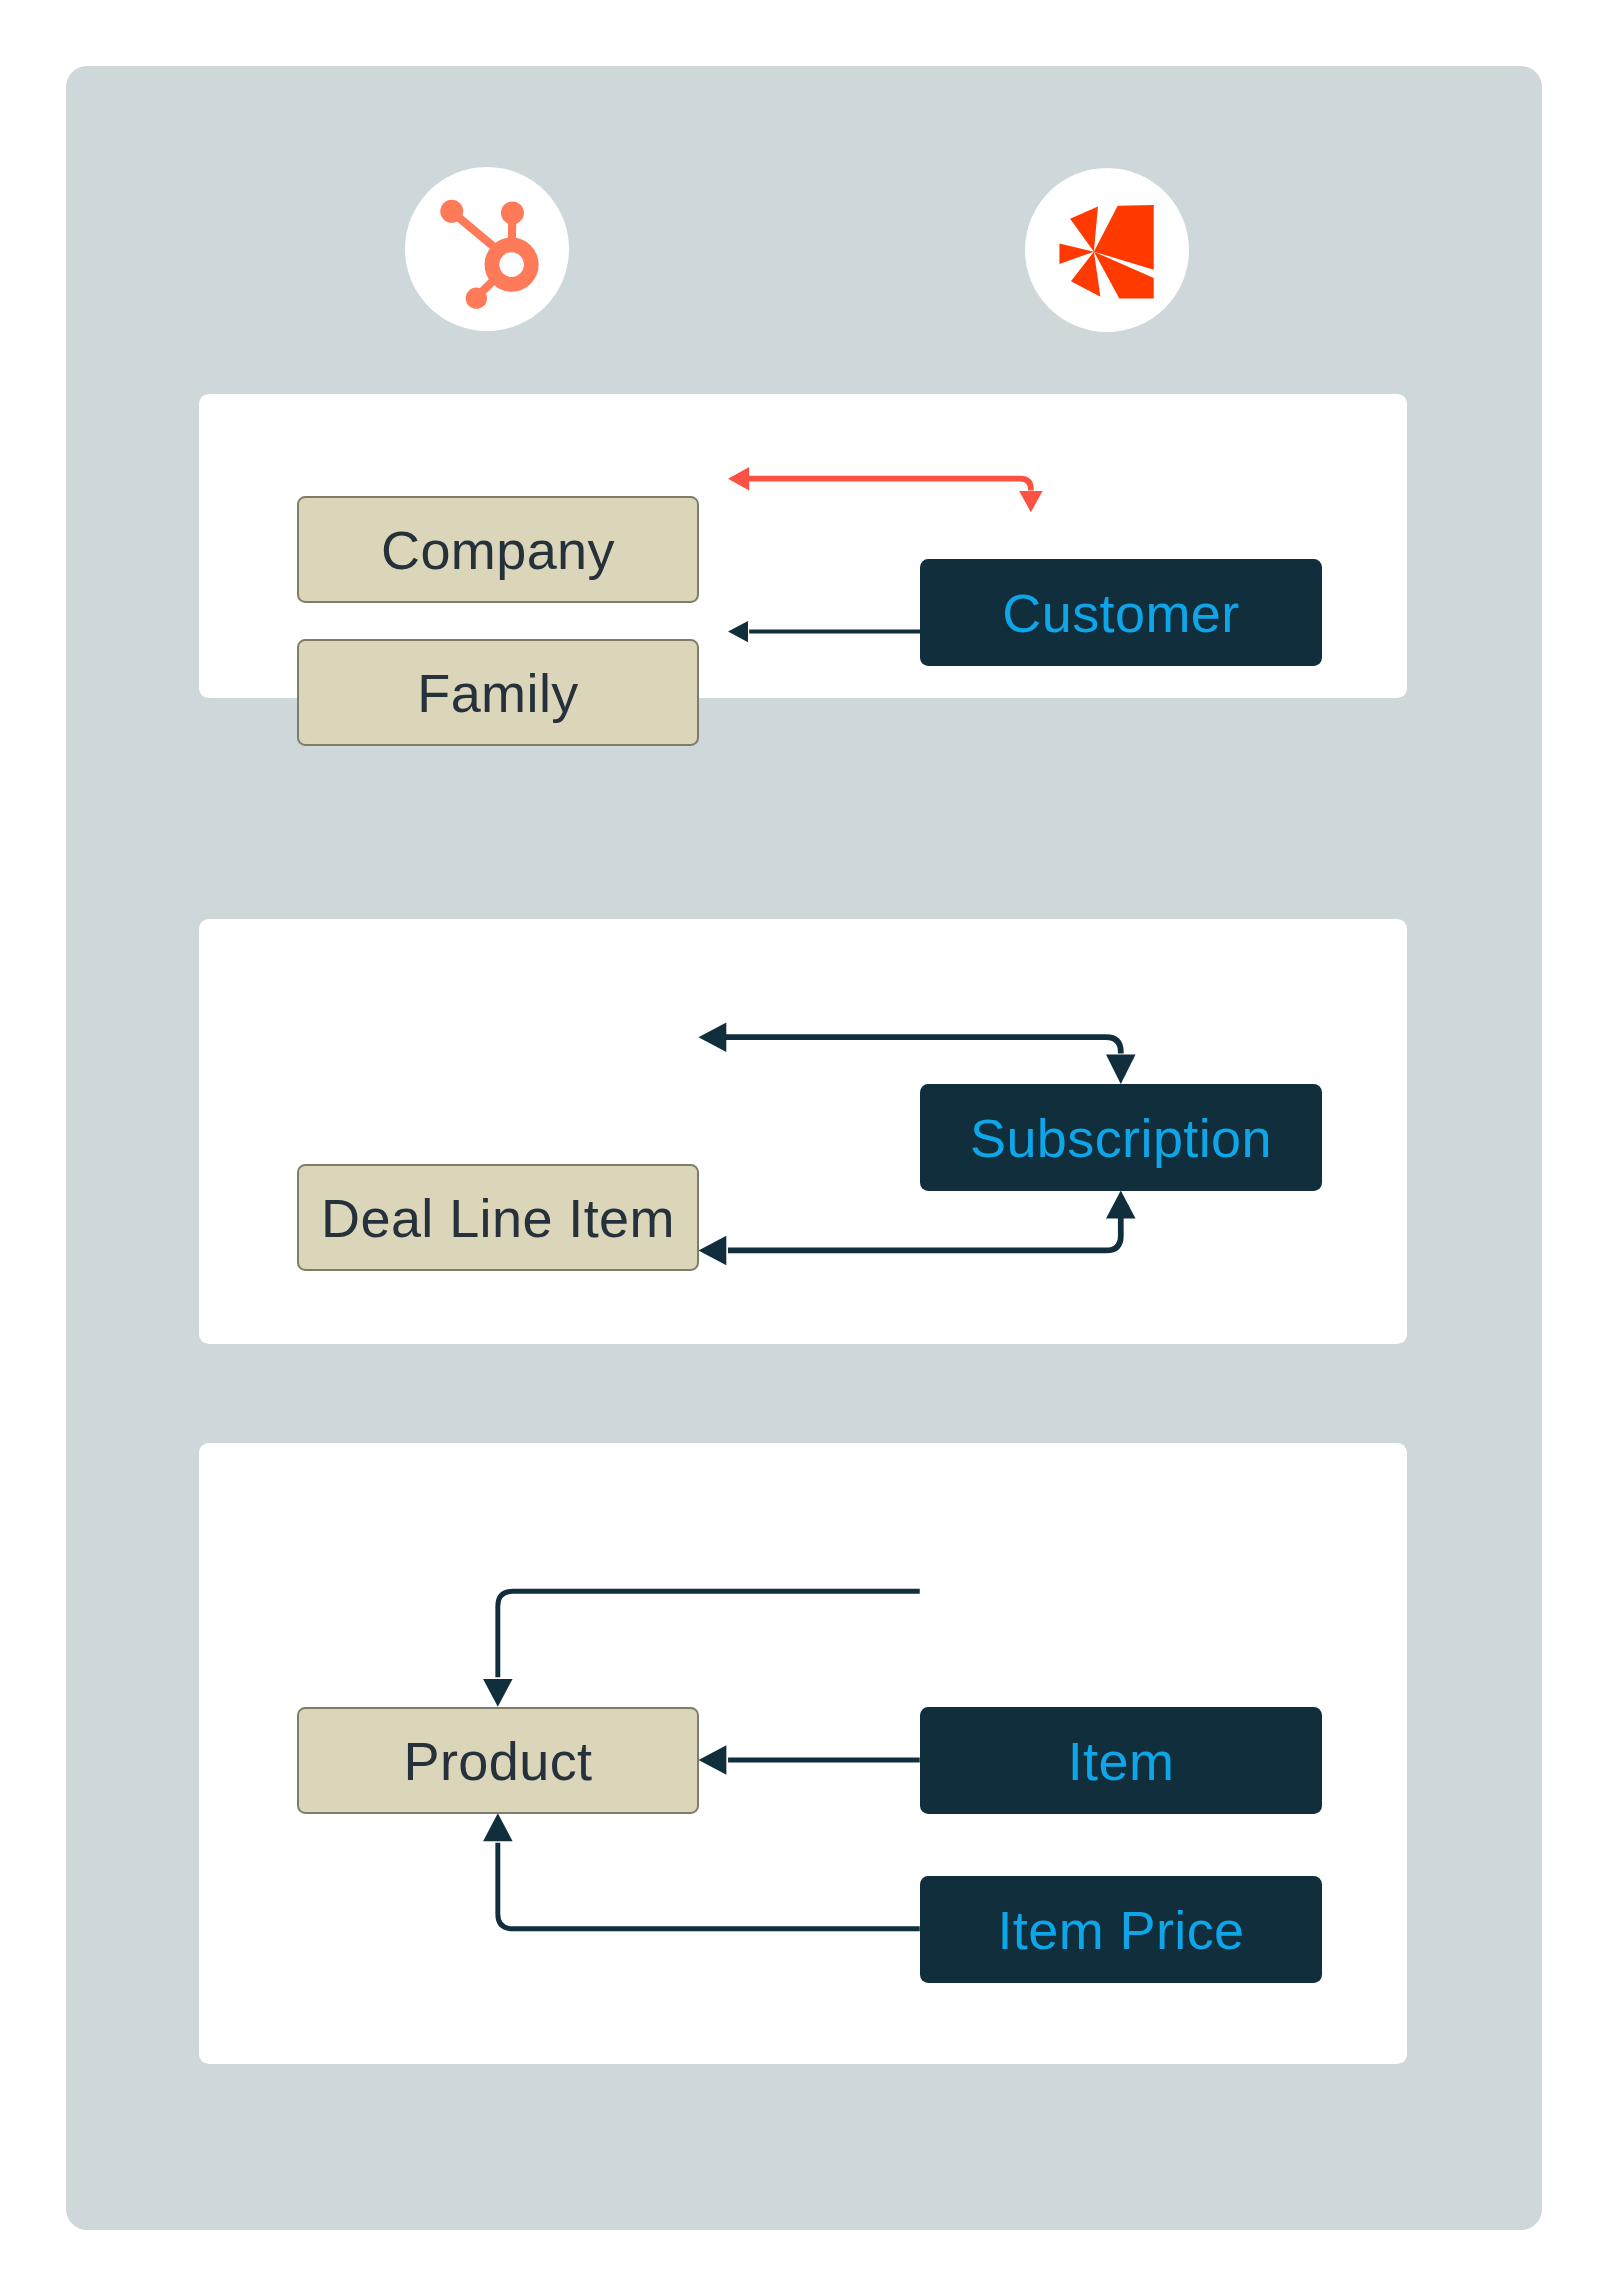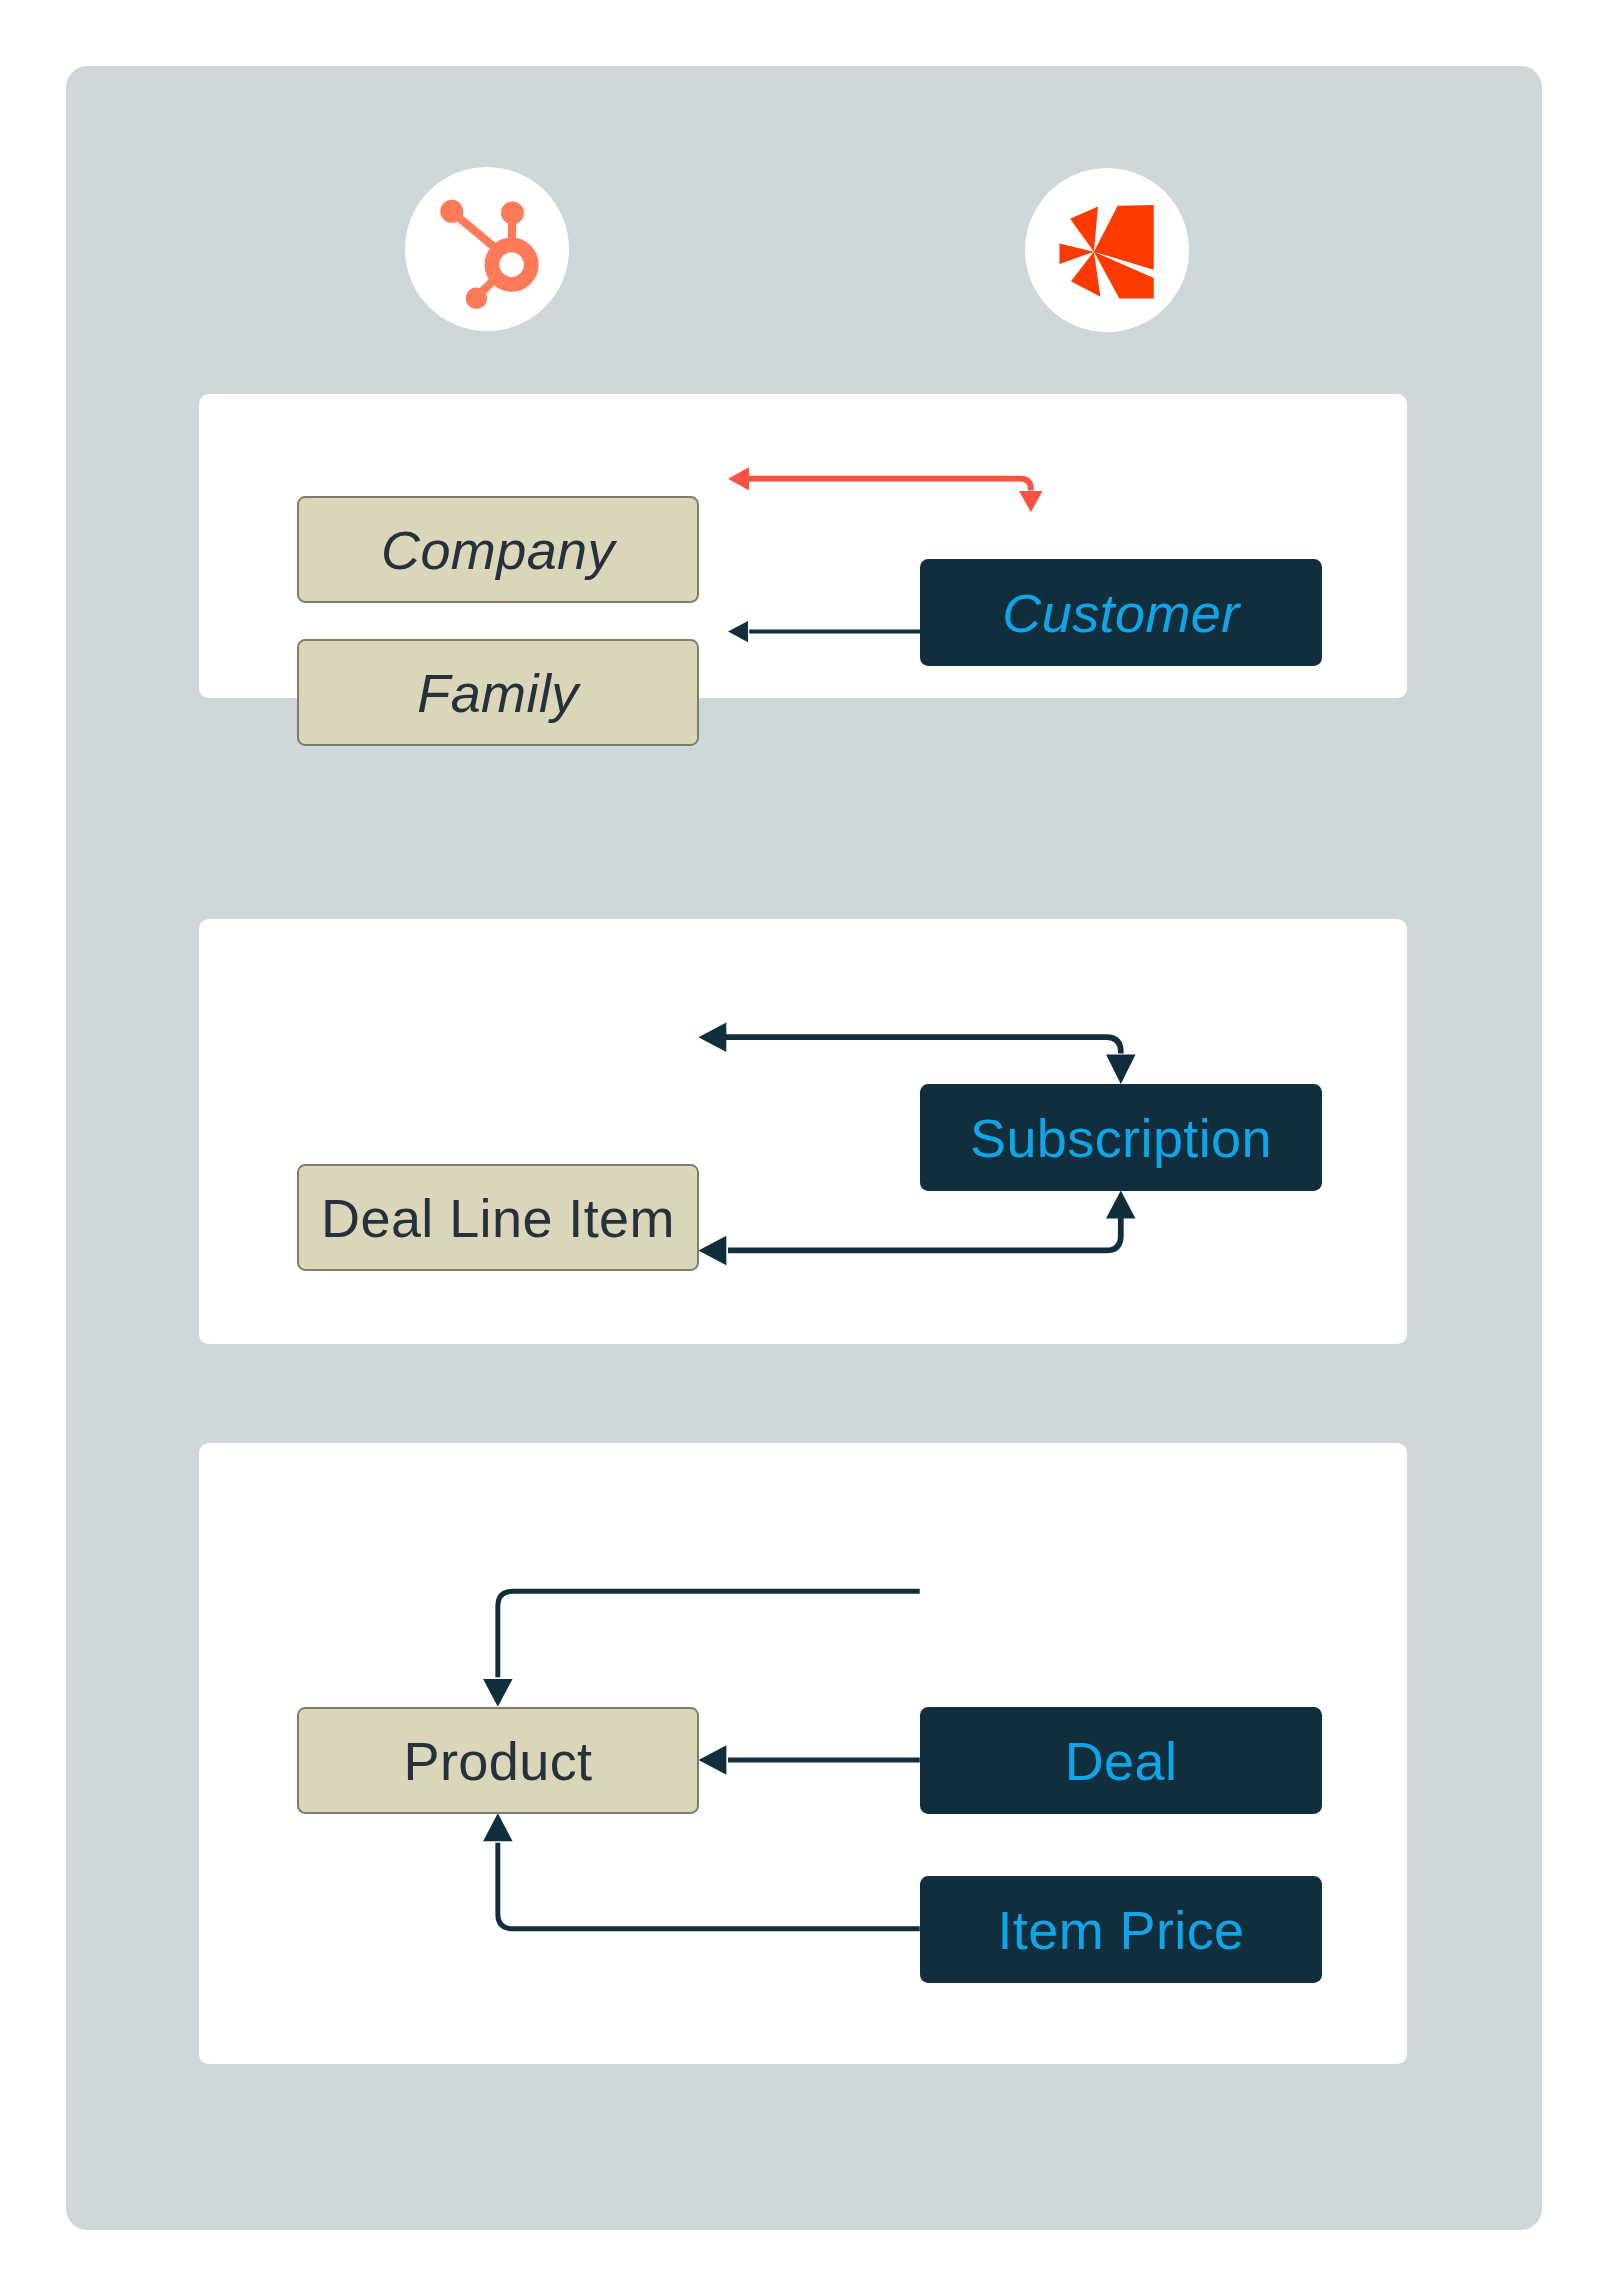--- a/index.html
+++ b/index.html
@@ -15,21 +15,21 @@
     position:absolute;width:164px;height:164px;border-radius:50%;
     background:#ffffff;display:flex;align-items:center;justify-content:center;
   }
   .logo-hubspot{left:339px;top:101px;}   
   .logo-chargebee{left:959px;top:102px;}
   .logo svg{width:164px;height:164px;}
 
   .panel{
     position:absolute;left:133px;width:1208px;background:#ffffff;border-radius:9.8px;
   }
-  .panel-1{top:328px;height:304px;font-style:italic;}
+  .panel-1{top:328px;height:304px;}
   .panel-2{top:853px;height:425px;}
   .panel-3{top:1377px;height:621px;}
 
   .wires{position:absolute;left:0;top:0;width:100%;height:100%;}
   .wire{fill:none;stroke:#112E3C;}
   .w7{stroke-width:7px;}
   .w6{stroke-width:6px;}
   .wire-red{fill:none;stroke:#FD5243;stroke-width:10px;}
   .head{fill:#112E3C;stroke:none;}
   .head-red{fill:#FD5243;stroke:none;}
@@ -132,21 +132,21 @@
         <polygon class="head" points="364,322 346,288 382,288"></polygon>
         <path class="wire w6" d="M 879 387 H 645"></path>
         <polygon class="head" points="609,387 643,369 643,405"></polygon>
         <path class="wire w6" d="M 879 593 H 382 Q 364 593 364 575 V 488"></path>
         <polygon class="head" points="364,452 346,486 382,486"></polygon>
       </svg>
       <div class="node node-tan pos-product">
         <span>Product</span>
       </div>
       <div class="node node-navy pos-item">
-        <span>Deal</span>
+        <span>Item</span>
       </div>
       <div class="node node-navy pos-ip">
         <span>Item Price</span>
       </div>
     </section>
 
   </div>
 </div>
 
 

